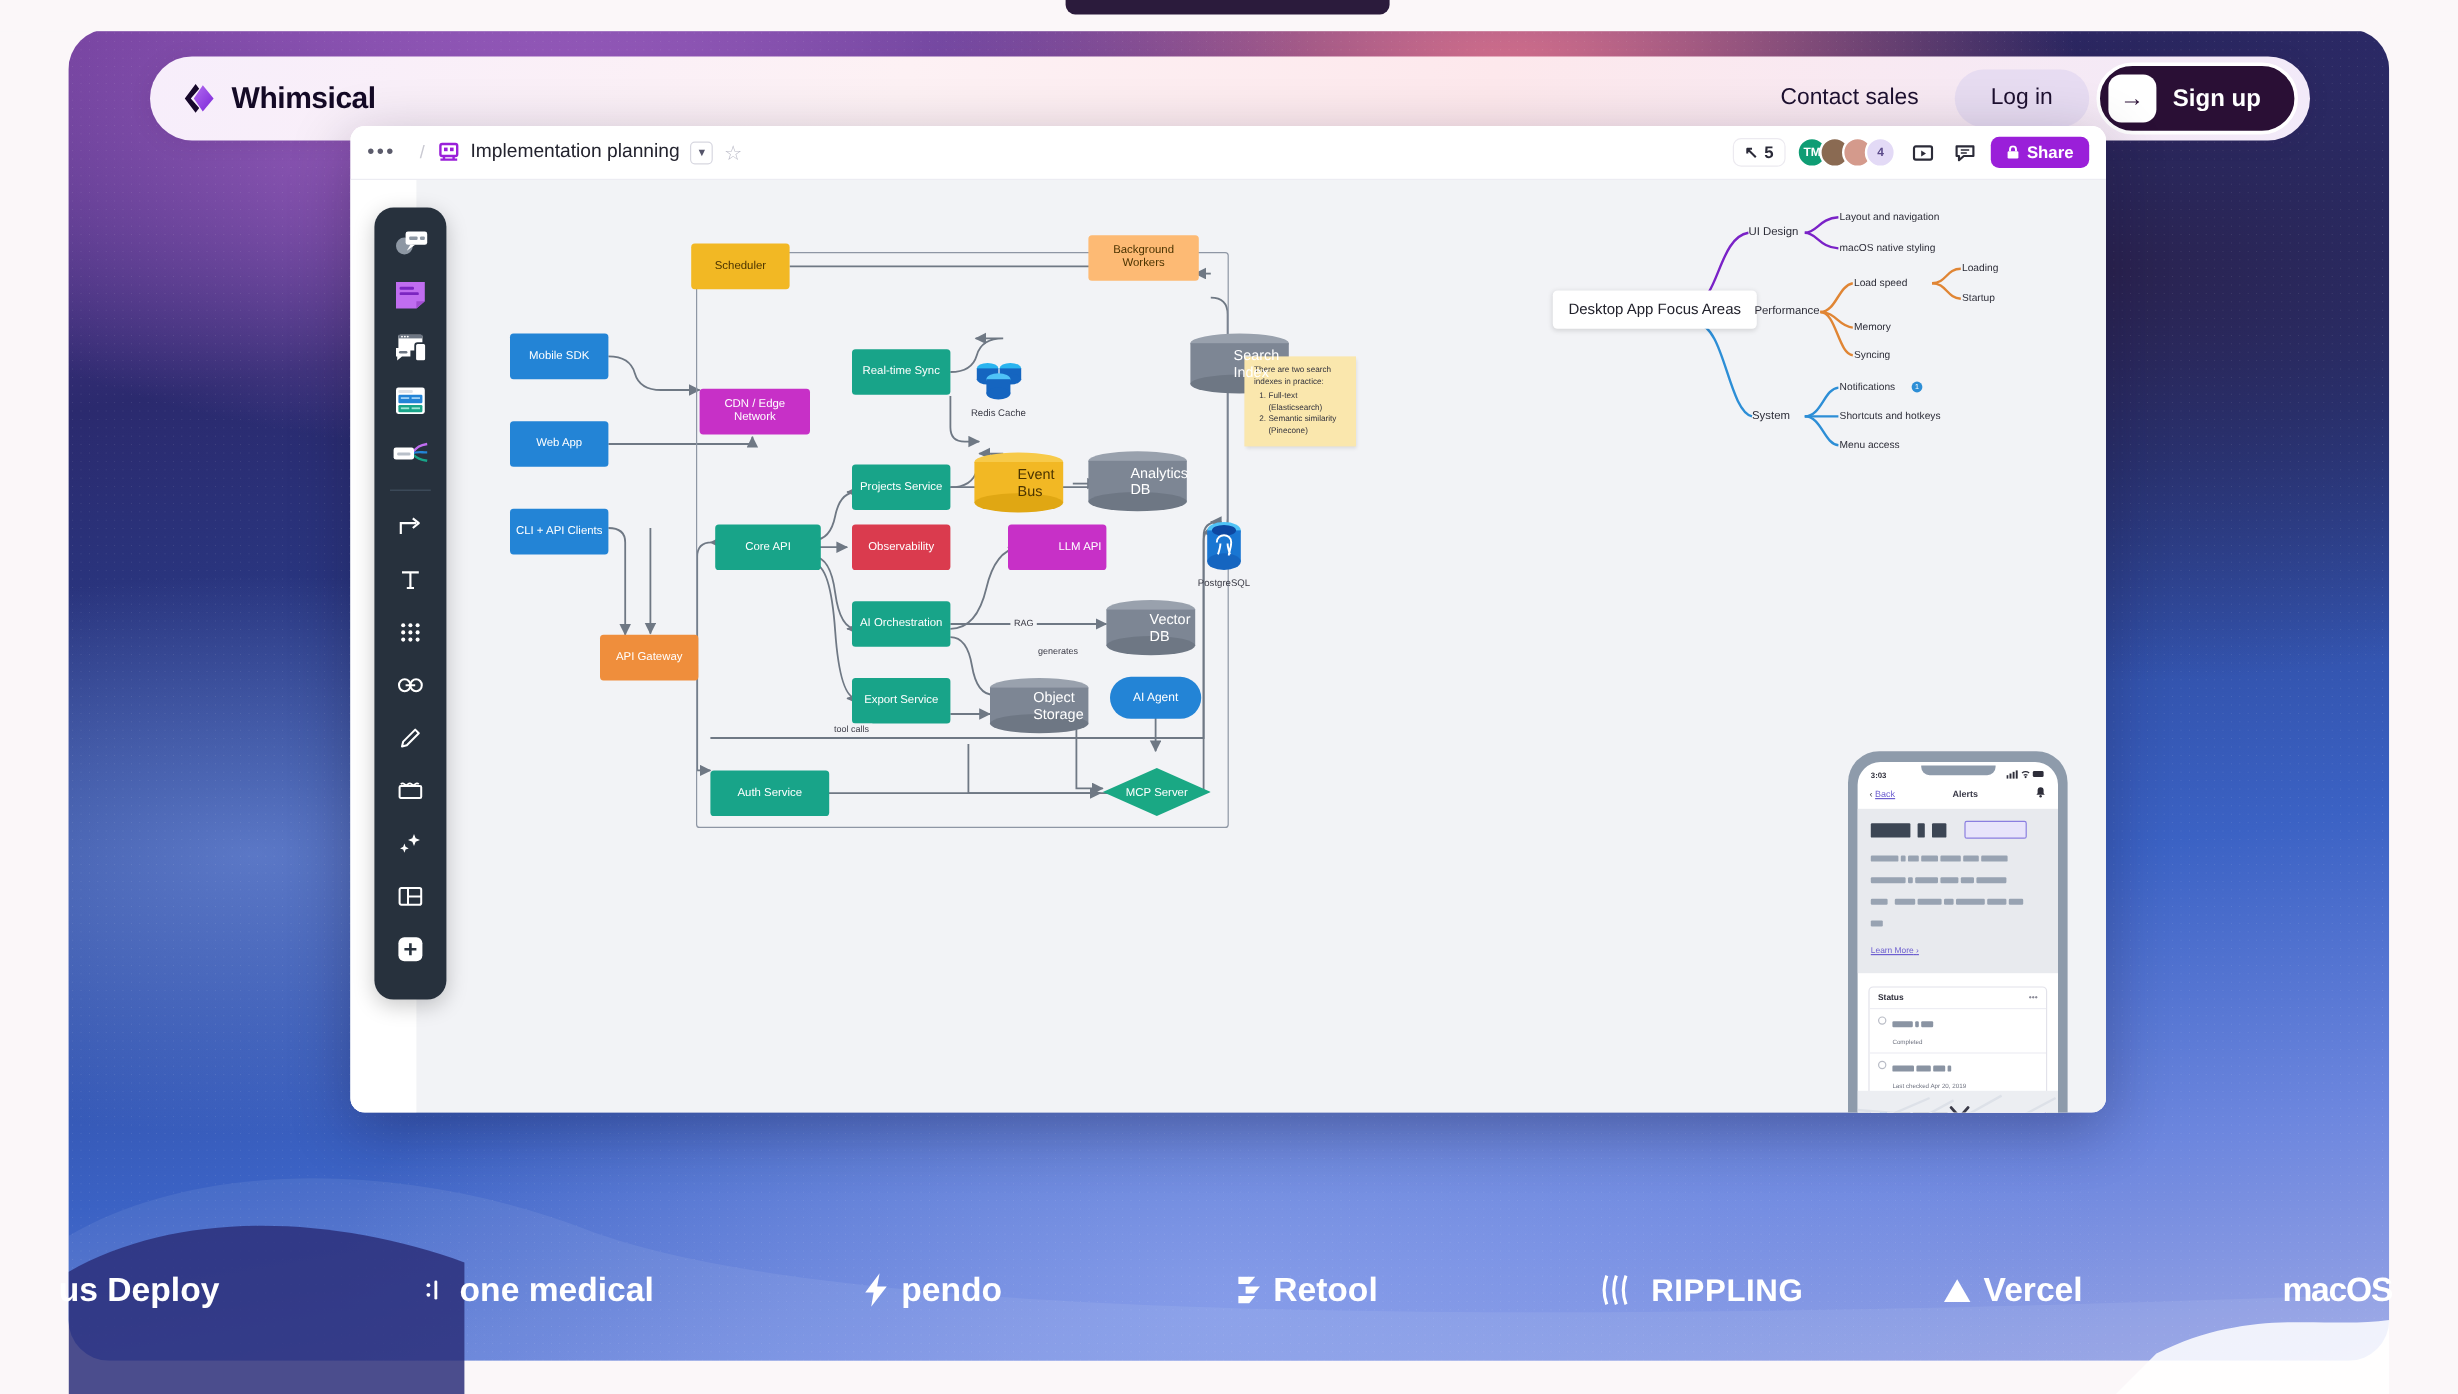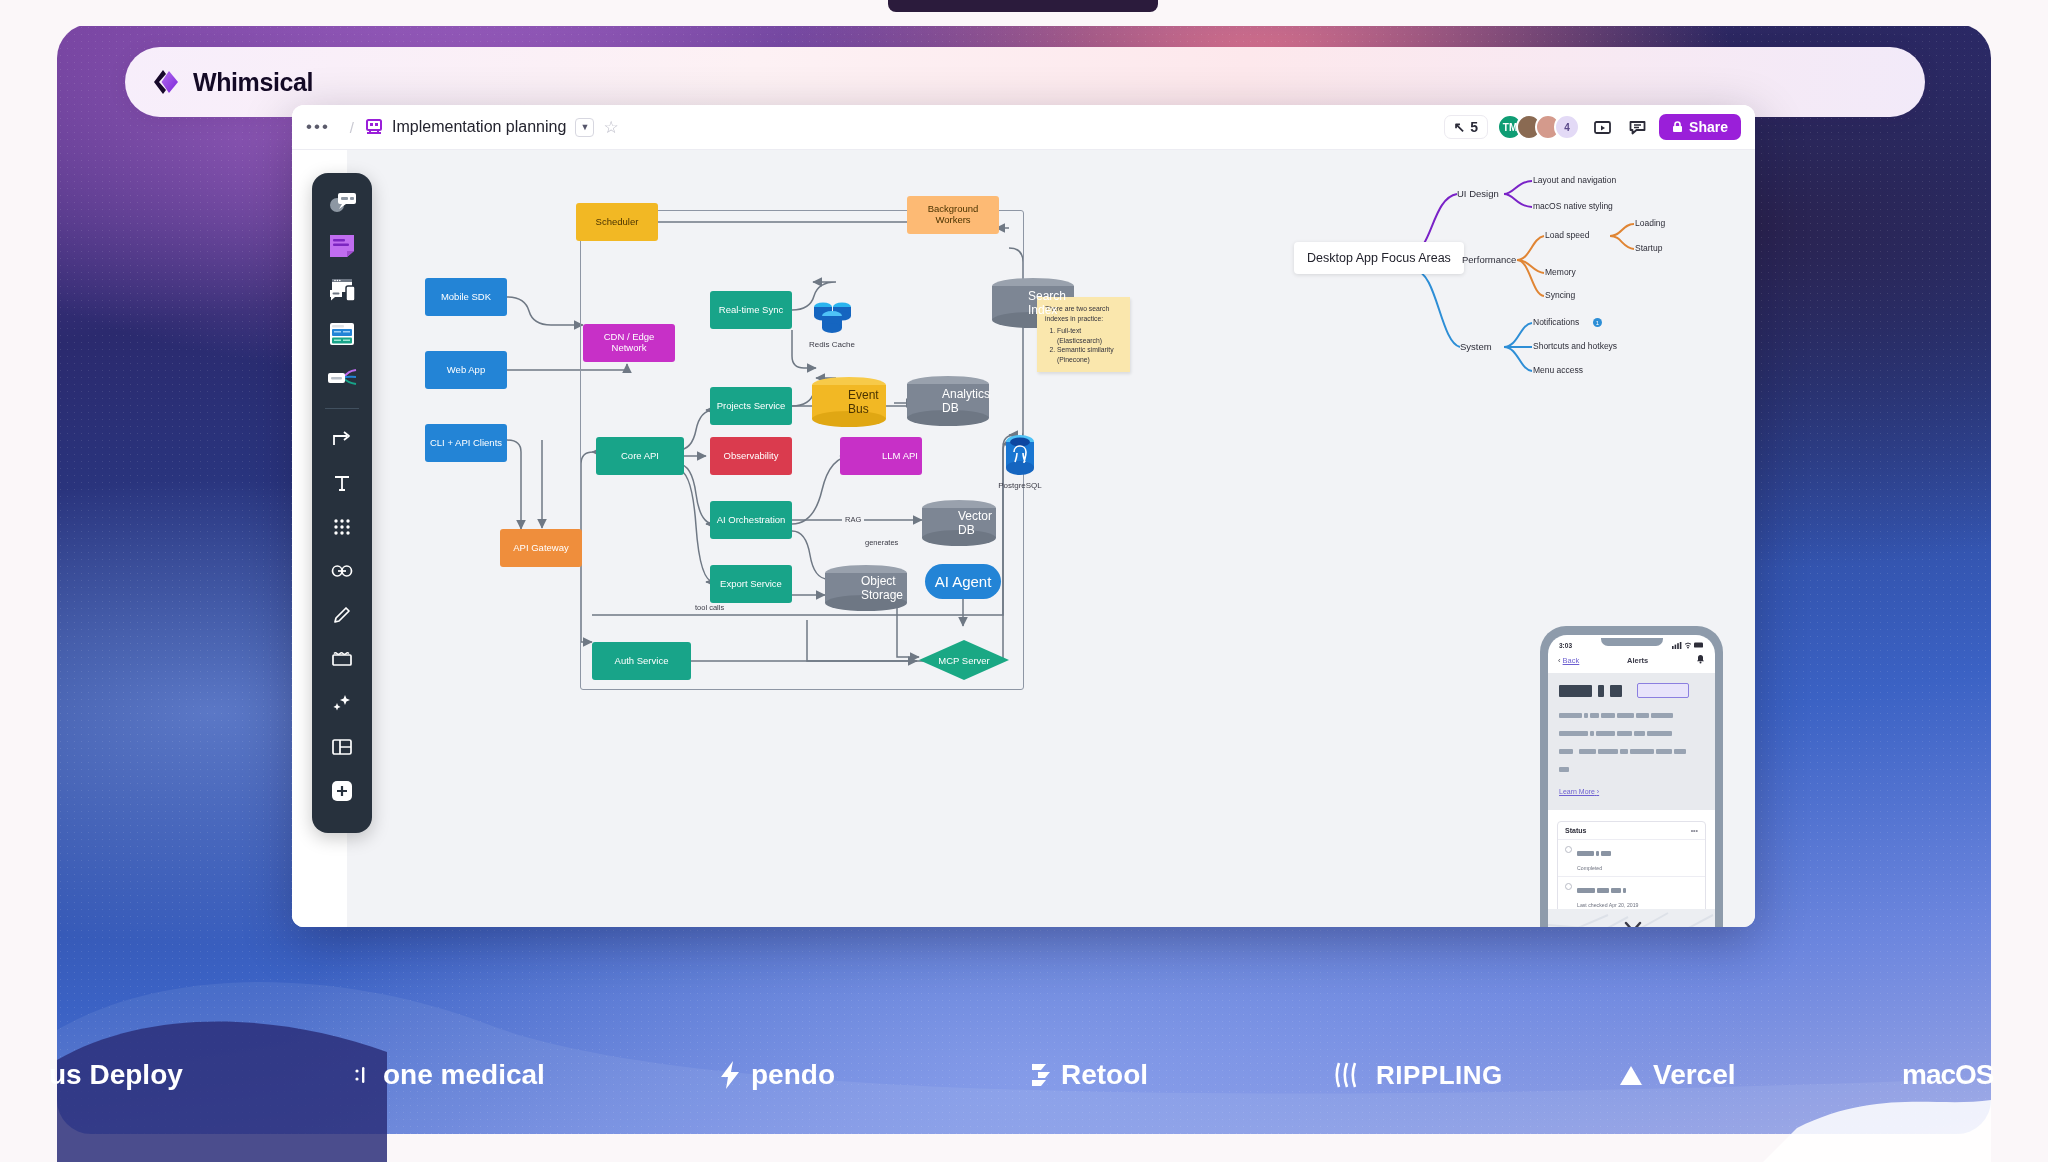--- a/index.html
+++ b/index.html
@@ -111,21 +111,21 @@
   .cyl .body{ position:absolute; left:0; top:8px; width:100%; height:calc(100% - 16px); background:#7d8694; }
   .cyl .top{ position:absolute; left:0; top:0; width:100%; height:16px; border-radius:50%;
              background:#99a1ad; }
   .cyl .bot{ position:absolute; left:0; bottom:0; width:100%; height:16px; border-radius:50%;
              background:#6e7784; }
   .cyl .lbl{ position:absolute; inset:0; display:flex; align-items:center; justify-content:center;
              color:#fff; font-size:12px; z-index:2;padding-left:36px; }
   .cyl.y .body{ background:#f2b824; } .cyl.y .top{ background:#f7ca49; } .cyl.y .bot{ background:#e0a713; }
   .ext-lbl{ position:absolute; font-size:8px; color:#3b3b46; text-align:center; }
   .pill{ position:absolute; border-radius:999px; background:#2384d6; color:#fff; display:flex;
-         align-items:center; justify-content:center; font-size:15px; }
+         align-items:center; justify-content:center; font-size:10px; }
   .diamond{ position:absolute; background:#1aa884; color:#fff; display:flex; align-items:center;
             justify-content:center; font-size:9.5px;
             clip-path:polygon(50% 0,100% 50%,50% 100%,0 50%); }
   .edge-lbl{ position:absolute; font-size:7.5px; color:#3b3b46; background:#f2f3f6; padding:0 3px; }
   .sticky{ position:absolute; background:#fae7ad; padding:7px 8px; font-size:6.8px; color:#33333d;
            line-height:1.45; box-shadow:1px 2px 3px rgba(0,0,0,.10); }
   .sticky ol{ margin:2px 0 0 12px; }
   .flow-frame{ position:absolute; border:1.3px solid #8e96a4; border-radius:3px; }
   svg.wires{ position:absolute; left:0; top:0; width:1000px; height:777px; overflow:visible; }
 
@@ -193,20 +193,28 @@
               <linearGradient id="wg" x1="0" y1="0" x2="1" y2="1">
             <stop offset="0" stop-color="#b36cf0"></stop>
                 <stop offset="1" stop-color="#7b25d8"></stop>
           </linearGradient>
             </defs>
           <path d="M12 3 L3 15 L12 27 L15 23 L8 15 L15 7 Z" fill="#17082b"></path>
           <path d="M18 4 L27 15 L18 26 L10.5 15 Z" fill="url(#wg)"></path>
         </svg>
       </span>
       <span class="brand-name">Whimsical</span>
+    </div>
+    <div class="nav-right">
+      <span class="contact">Contact sales</span>
+      <span class="login">Log in</span>
+      <div class="signup">
+        <span class="circ">→</span>
+        <span class="lbl">Sign up</span>
+      </div>
     </div>
   </div>
 
   <div class="app">
 
     <div class="app-top">
       <span class="dots">•••</span>
       <span class="slash">/</span>
       <span class="doc-ico">
         <svg width="20" height="18" viewBox="0 0 20 18">

